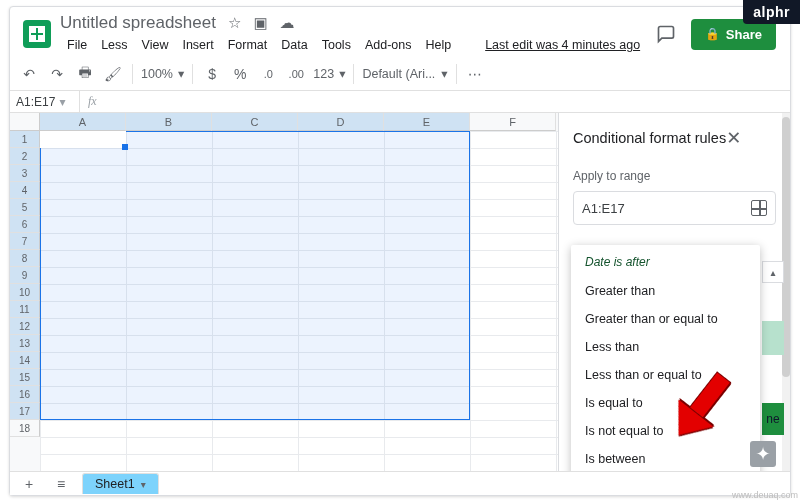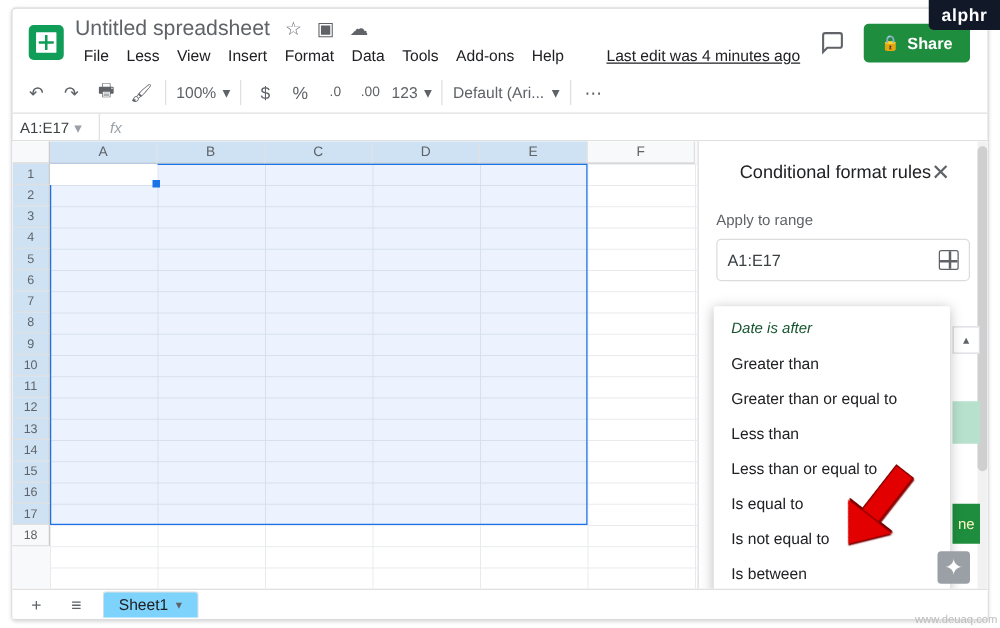--- a/index.html
+++ b/index.html
@@ -26,59 +26,59 @@
   
   .toolbar { height:34px; border-bottom:1px solid #e0e0e0; display:flex; align-items:center; padding:0 8px; gap:6px; color:#5f6368; }
   .tbtn { min-width:22px; height:24px; display:flex; align-items:center; justify-content:center; font-size:14px; }
   .sep { width:1px; height:20px; background:#e0e0e0; margin:0 2px; }
   .zoom { font-size:12.5px; display:flex; align-items:center; gap:5px; }
   .fontctl { font-size:12.5px; display:flex; align-items:center; gap:6px; }
   .more { letter-spacing:2px; }
   
   .fxrow { height:22px; display:flex; align-items:center; border-bottom:1px solid #e0e0e0; font-size:12px; color:#3c4043; }
   .namebox { width:70px; border-right:1px solid #e0e0e0; height:100%; display:flex; align-items:center; padding:0 6px; gap:4px; }
-  .fxcell { padding:0 8px; color:#9aa0a6; font-style:italic; font-family:Liberation Sans, sans-serif; }
+  .fxcell { padding:0 8px; color:#9aa0a6; font-style:italic; font-family:Liberation Serif, serif; }
   
   .workarea { position:absolute; top:106px; left:0; right:0; bottom:24px; display:flex; }
   .grid { flex:0 0 548px; position:relative; overflow:hidden; background:#fff; }
   .colhead { position:absolute; left:30px; top:0; right:0; height:18px; display:flex; background:#f8f9fa; }
   .ch { border-right:1px solid #e0e0e0; border-bottom:1px solid #ccc; font-size:11px; color:#5f6368; text-align:center; line-height:18px; }
   .rowhead { position:absolute; left:0; top:18px; width:30px; bottom:0; background:#f8f9fa; }
   .rh { height:17px; border-bottom:1px solid #e0e0e0; border-right:1px solid #ccc; font-size:10px; color:#5f6368; text-align:center; line-height:17px; }
   .rh.sel { background:#cfe2f3; }
   .corner { position:absolute; left:0; top:0; width:30px; height:18px; background:#f8f9fa; border-right:1px solid #ccc; border-bottom:1px solid #ccc; }
   .cells { position:absolute; left:30px; top:18px; right:0; bottom:0; }
   .cellgrid { position:absolute; inset:0; background-image:
      linear-gradient(to right, #e8eaed 1px, transparent 1px),
      linear-gradient(to bottom, #e8eaed 1px, transparent 1px);
      background-size: 86px 17px;
   }
   .sel-range { position:absolute; left:0; top:0; width:430px; height:289px; background:rgba(66,133,244,0.10); border:1.5px solid #1a73e8; }
   .active-cell { position:absolute; left:0; top:0; width:86px; height:17px; background:#fff; }
   .handle { position:absolute; width:6px; height:6px; background:#1a73e8; left:82px; top:13px; }
   
   .panel { flex:1; border-left:1px solid #dadce0; background:#fff; position:relative; overflow:hidden; }
-  .panel-head { display:flex; align-items:center; justify-content:flex-end; padding:14px 30px 6px 14px; }
+  .panel-head { display:flex; align-items:center; justify-content:flex-start; padding:14px 30px 6px 14px; }
   .panel-title { font-size:14.5px; color:#202124; font-weight:500; }
   .close-x { font-size:18px; color:#5f6368; }
   .panel-body { padding:8px 14px; }
   .label { font-size:12px; color:#5f6368; margin:6px 0 8px 0; font-weight:500; }
   .rangebox { display:flex; align-items:center; border:1px solid #dadce0; border-radius:4px; height:34px; padding:0 8px; justify-content:space-between; font-size:13px; color:#3c4043; }
   .grid-ico { width:16px; height:16px; border:1.5px solid #5f6368; position:relative; border-radius:2px; }
   .grid-ico::before,.grid-ico::after{content:"";position:absolute;background:#5f6368;}
   .grid-ico::before{left:50%;top:0;bottom:0;width:1.5px;}
   .grid-ico::after{top:50%;left:0;right:0;height:1.5px;}
   .rules-label { font-size:13px; font-weight:700; color:#202124; margin-top:18px; }
   
   .dropdown { position:absolute; left:12px; top:132px; right:30px; background:#fff; box-shadow:0 2px 10px rgba(0,0,0,0.25); border-radius:2px; padding:6px 0; }
   .dd-top { font-size:12px; color:#5f6368; padding:4px 14px 8px 14px; }
   .dd-item { font-size:12.5px; color:#202124; padding:7px 14px; white-space:nowrap; }
   .behind-arrow { position:absolute; right:6px; top:148px; width:22px; height:22px; border:1px solid #dadce0; display:flex; align-items:center; justify-content:center; color:#5f6368; font-size:10px; background:#fff; }
   .preview-green { position:absolute; right:6px; top:208px; width:22px; height:34px; background:#b7e1cd; }
-  .done-peek { position:absolute; right:6px; top:290px; width:22px; height:32px; background:#1e8e3e; color:#fef9c3; font-size:12px; display:flex; align-items:center; justify-content:center; }
+  .done-peek { position:absolute; right:6px; top:290px; width:22px; height:32px; background:#1e8e3e; color:#0f172a; font-size:12px; display:flex; align-items:center; justify-content:center; }
   .panel-scroll { position:absolute; right:0; top:0; bottom:0; width:8px; background:#f1f1f1; }
   .panel-thumb { position:absolute; right:0; top:4px; width:8px; height:260px; background:#cfcfcf; border-radius:4px; }
   
   .sheetbar { position:absolute; left:0; right:0; bottom:0; height:24px; border-top:1px solid #e0e0e0; display:flex; align-items:center; padding:0 8px; gap:10px; font-size:12.5px; color:#5f6368; background:#fff; }
   .sheet-tab { background:#7dd3fc; border:1px solid #e0e0e0; border-bottom:none; padding:3px 12px; border-radius:3px 3px 0 0; color:#202124; display:flex; align-items:center; gap:6px; }
   
   .brand-badge { position:absolute; right:0; top:0; background:#111827; color:#fff; font-size:14px; font-weight:600; padding:4px 10px; letter-spacing:0.5px; z-index:50; border-radius:0 0 0 4px;}
   .watermark { position:absolute; right:2px; bottom:2px; font-size:9px; color:#bdbdbd; z-index:50; }
   .add-btn { position:absolute; right:14px; bottom:28px; width:26px; height:26px; background:#9aa0a6; color:#fff; border-radius:3px; display:flex; align-items:center; justify-content:center; font-size:18px; z-index:40; }
   

